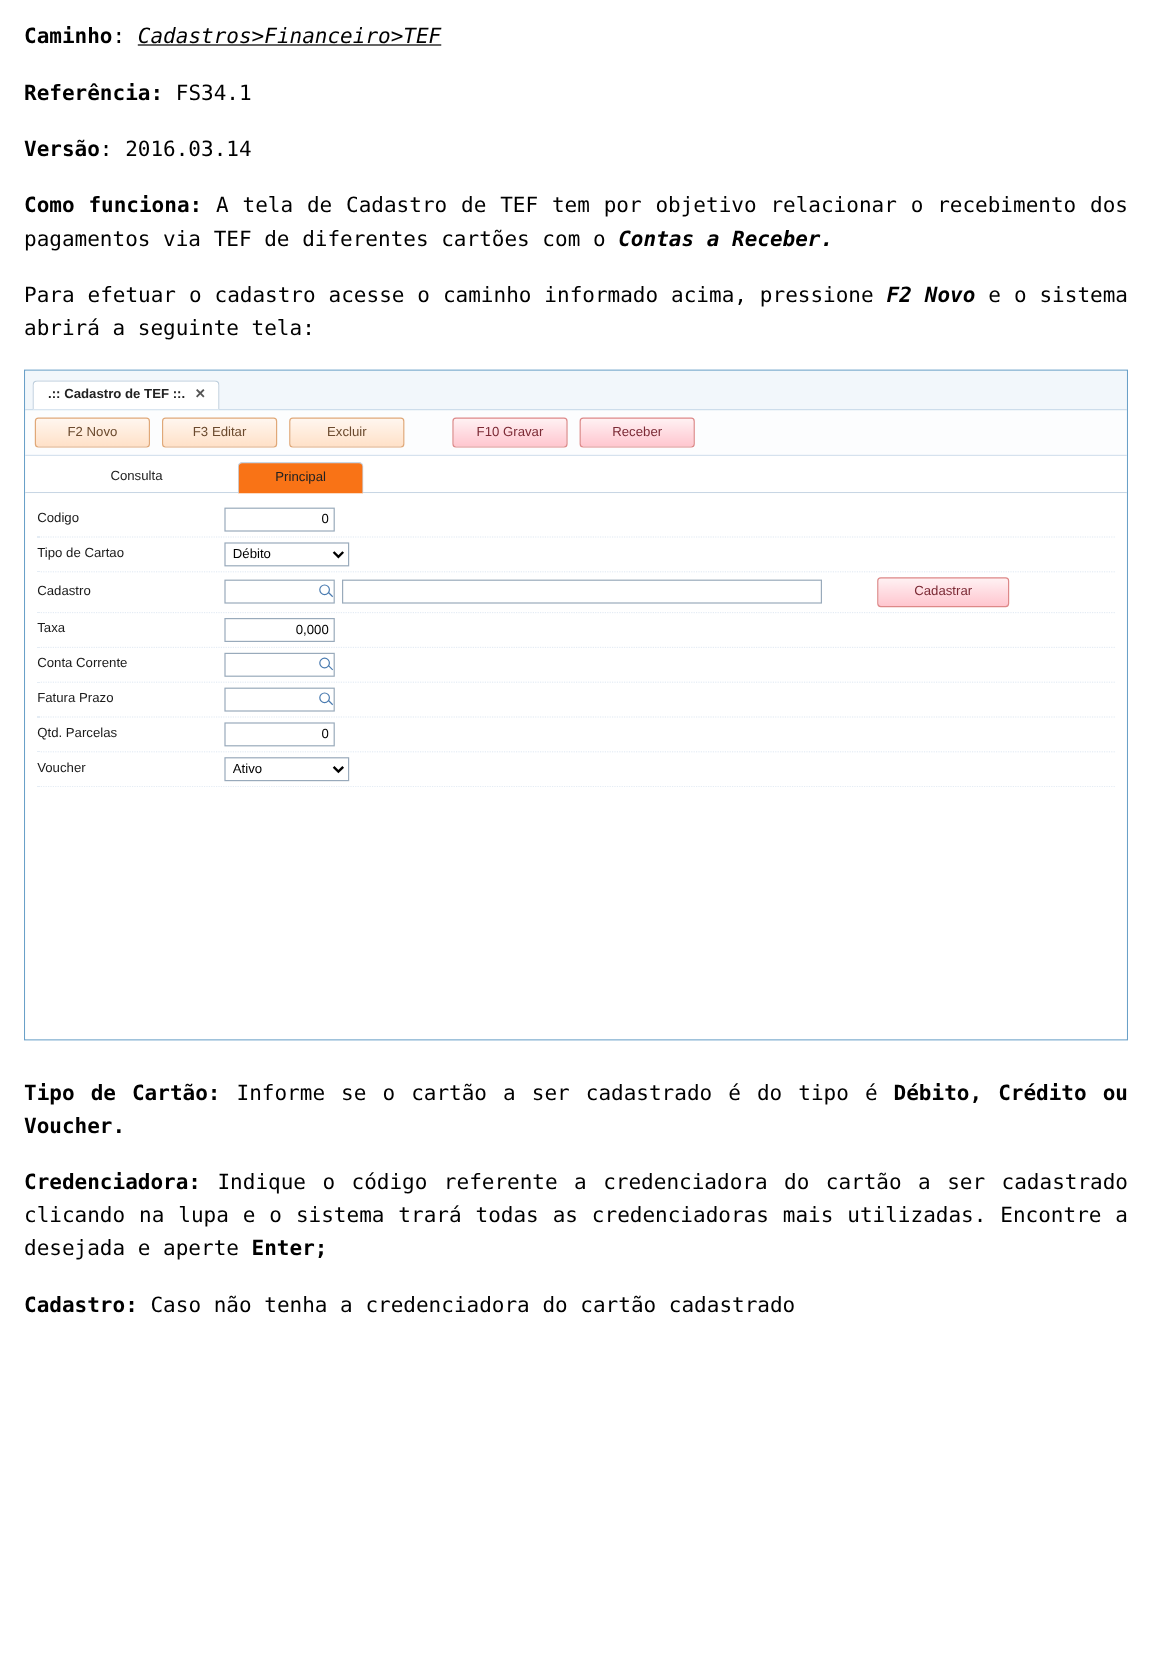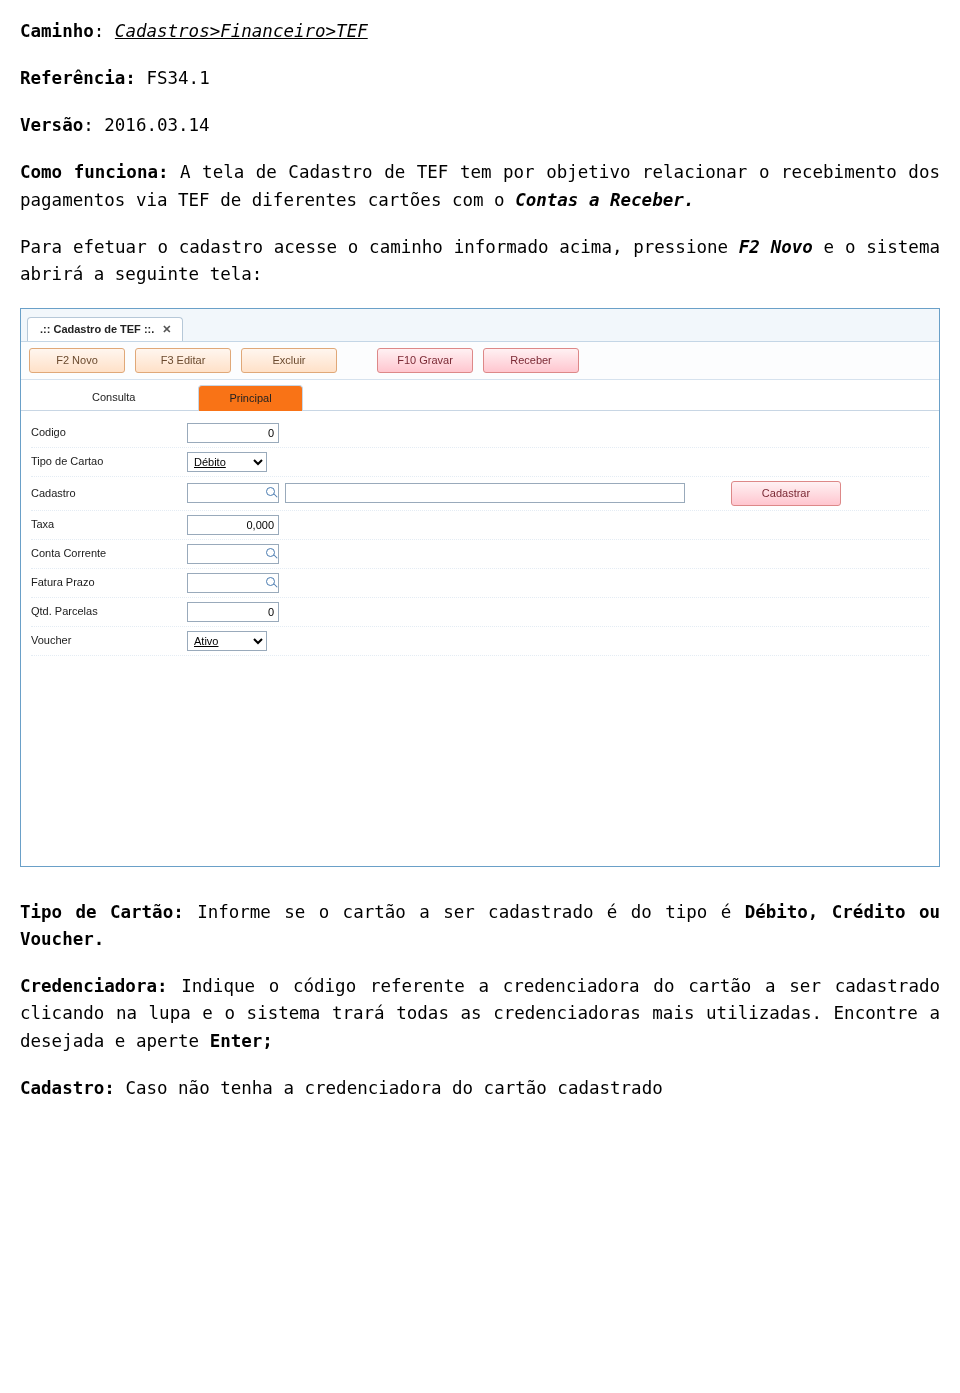--- a/index.html
+++ b/index.html
@@ -118,21 +118,21 @@
   }
   .fld {
     height: 20px;
     border: 1px solid #9ab;
     background: #fff;
     font-size: 11px;
     padding: 0 4px;
     box-sizing: border-box;
   }
   .fld.num { width: 92px; text-align: right; }
-  .fld.sel { width: 80px; text-decoration: underline; }
+  .fld.sel { width: 104px; }
   .fld.sel::after { content:""; }
   .fld.full { width: 500px; }
   .fld.lookup { width: 92px; background:#d8f5e8; }
   .fld.lookup.plain { background:#fff; }
   .lens {
     display:inline-block;
     width:14px;height:14px;
     position:relative;
     margin-left:-20px;
     pointer-events:none;

